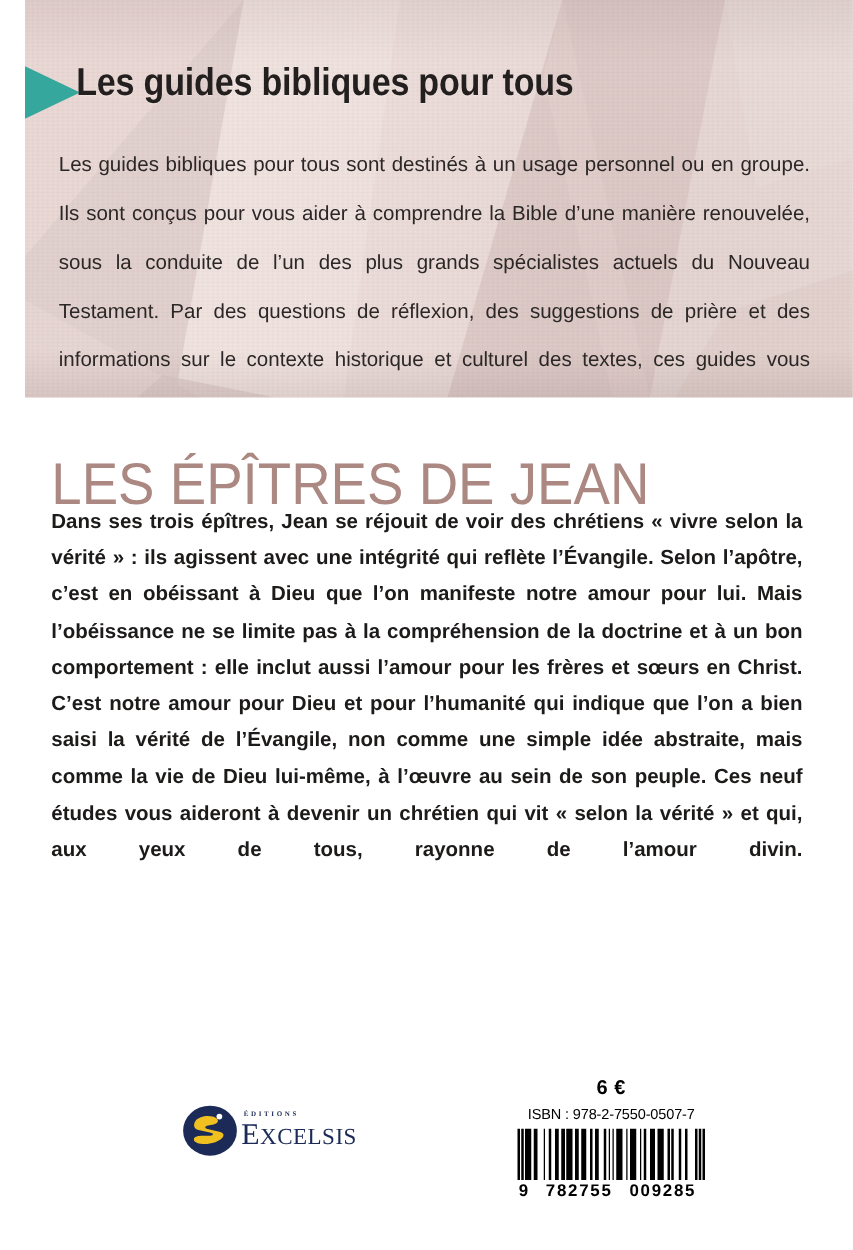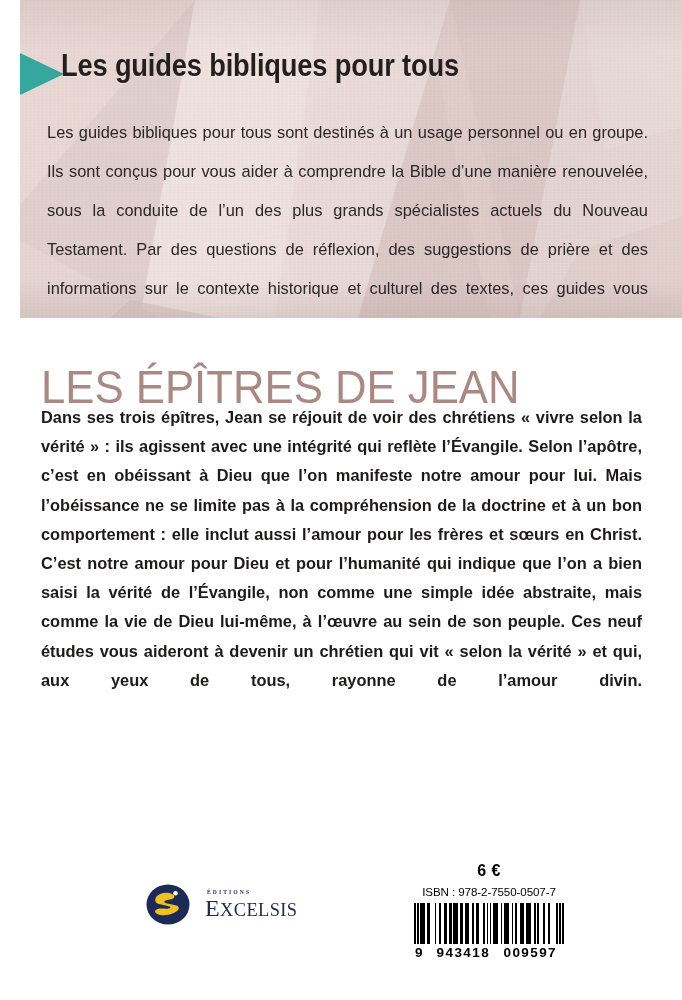--- a/index.html
+++ b/index.html
@@ -146,21 +146,21 @@
     display: flex;
     align-items: center;
     height: 44px;
   }
   .logo-mark {
     width: 44px;
     height: 41px;
     flex: 0 0 auto;
   }
   .logo-words {
-    margin-left: 15px;
+    margin-left: 3px;
     position: relative;
     top: 1px;
   }
   .logo-editions {
     font-family: "Liberation Serif", serif;
     font-size: 5.6px;
     font-weight: bold;
     letter-spacing: 2.1px;
     color: #1b2a56;
     margin-left: 2px;
@@ -368,17 +368,17 @@
         <i class="b" style="width:1.579px"></i>
         <i class="w" style="width:6.316px"></i>
         <i class="b" style="width:1.579px"></i>
         <i class="w" style="width:1.579px"></i>
         <i class="b" style="width:1.579px"></i>
         <i class="w" style="width:1.579px"></i>
         <i class="b" style="width:1.579px"></i>
       </div>
     <div class="barcode-digits">
       <span class="grp-left">9</span>
-      <span class="grp-mid">943418</span>
-      <span class="grp-right">009597</span>
+      <span class="grp-mid">782755</span>
+      <span class="grp-right">009285</span>
     </div>
   </div>
 </div>
 
 </body></html>

